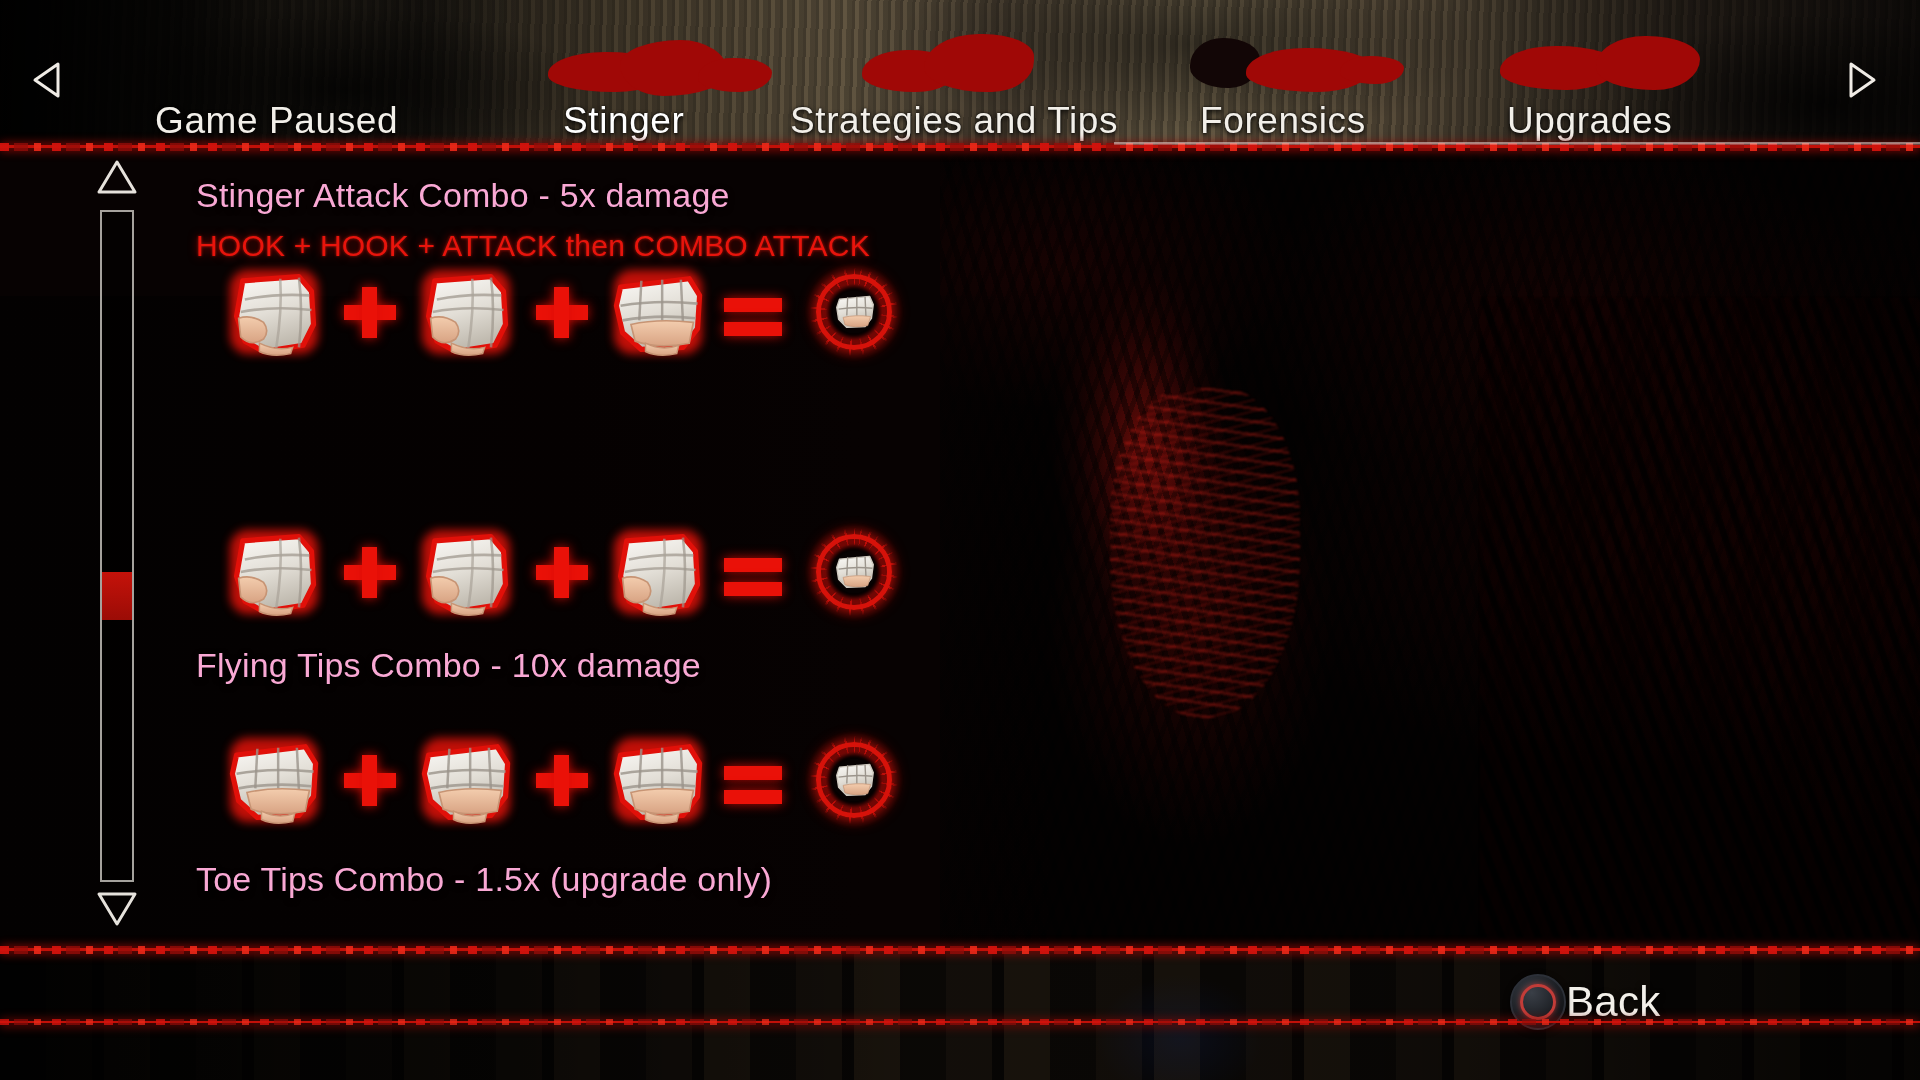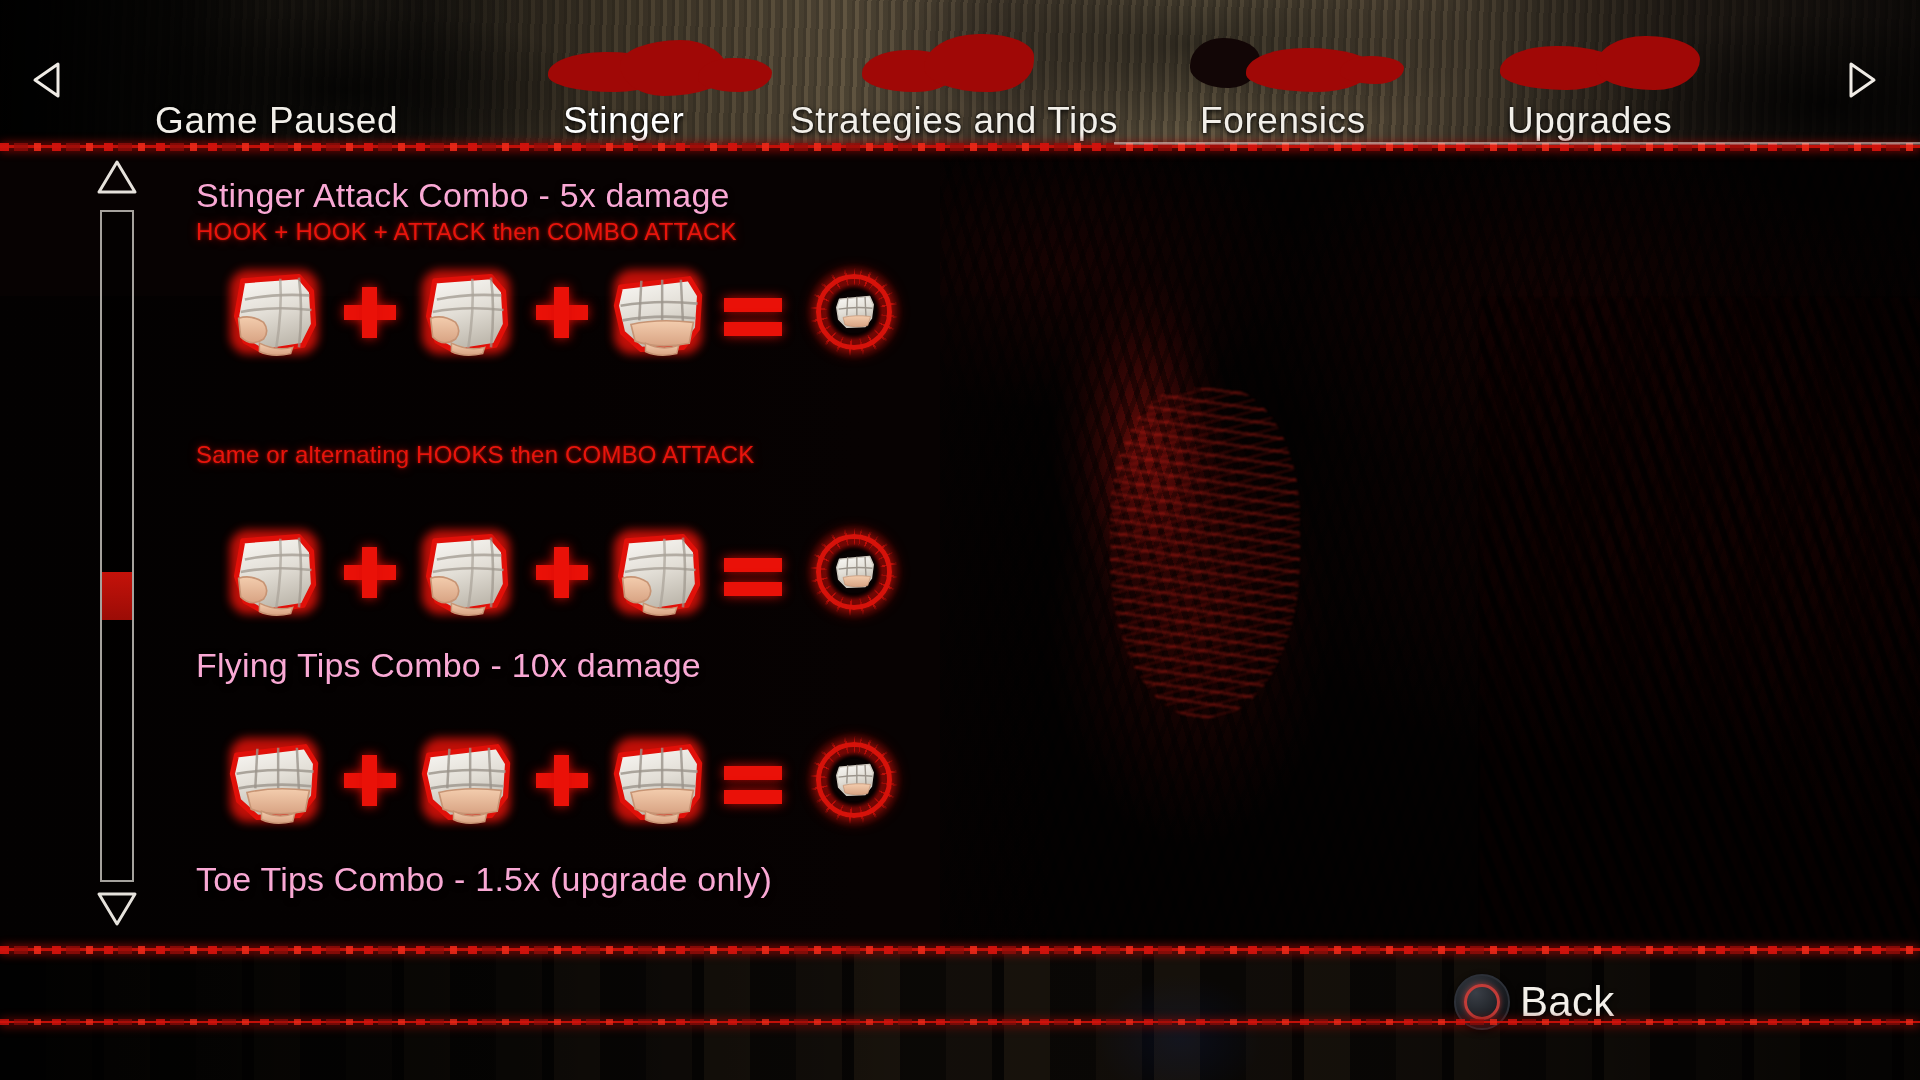--- a/index.html
+++ b/index.html
@@ -164,22 +164,22 @@
   }
 
   
   #combo-list { position:absolute; left:196px; top:0; width:1280px; height:800px; }
   .combo { position:absolute; left:0; width:1280px; }
   .combo-title {
     font-size:34px; color:#f9a8d4; letter-spacing:.2px; white-space:nowrap;
     text-shadow:0 2px 6px rgba(0,0,0,.95);
   }
   .combo-sub {
-    font-size:24px; color:#e8140c; letter-spacing:.2px; white-space:nowrap;
-    margin-top:3px;
+    font-size:30px; color:#e8140c; letter-spacing:.2px; white-space:nowrap;
+    margin-top:14px;
     text-shadow:0 0 10px rgba(190,10,6,.75), 0 0 3px rgba(255,40,20,.6);
   }
   .combo-icons { position:absolute; left:26px; display:flex; align-items:center; gap:0; }
 
   
   .fist { position:relative; width:104px; height:96px; flex:0 0 auto; }
   .fist .glow {
     position:absolute; inset:6px 8px 6px 8px;
     background:#e21209; filter:blur(5px); opacity:.85; border-radius:18px;
   }
@@ -239,22 +239,22 @@
   .result .ring {
     position:absolute; left:18px; top:14px; width:76px; height:76px;
     border-radius:50%; border:5px solid #d6120a;
     box-shadow:0 0 16px rgba(214,18,10,.95), inset 0 0 10px rgba(180,10,6,.6);
   }
   .result .rfist { position:absolute; left:34px; top:30px; }
 
   
   #footer { position:absolute; left:0; top:948px; width:1920px; height:132px; z-index:6; }
   #back-button {
-    position:absolute; left:1454px; top:24px; height:60px;
-    display:flex; align-items:center; gap:10px; cursor:pointer;
+    position:absolute; left:1510px; top:24px; height:60px;
+    display:flex; align-items:center; gap:0; cursor:pointer;
   }
   .ps-circle {
     position:relative; width:56px; height:56px; border-radius:50%;
     background:radial-gradient(circle at 38% 32%, #3a3f47, #15171b 70%, #0a0b0d 100%);
     border:2px solid #2c3038;
     box-shadow:0 2px 6px rgba(0,0,0,.9);
     flex:0 0 auto;
   }
   .ps-circle::after{
     content:""; position:absolute; left:50%; top:50%; transform:translate(-50%,-50%);
@@ -447,21 +447,20 @@
             <div class="spikes"></div>
             <div class="ring"></div>
           <svg class="rfist" width="46" height="42" viewBox="0 0 100 92">
               <use href="#fistSmall"></use>
             </svg>
         </div>
       </div>
     </div>
 
     <div class="combo" style="top:290px;">
-      <div class="combo-sub">Same or alternating HOOKS then COMBO ATTACK</div>
       <div class="combo-icons" style="top:82px;">
         <div class="fist">
           <div class="glow"></div>
             <svg width="104" height="96" viewBox="0 0 100 92">
               <use href="#fistHook"></use>
             </svg>
         </div>
         <div class="opsym">
             <span class="plus-h"></span>
             <span class="plus-v"></span>

